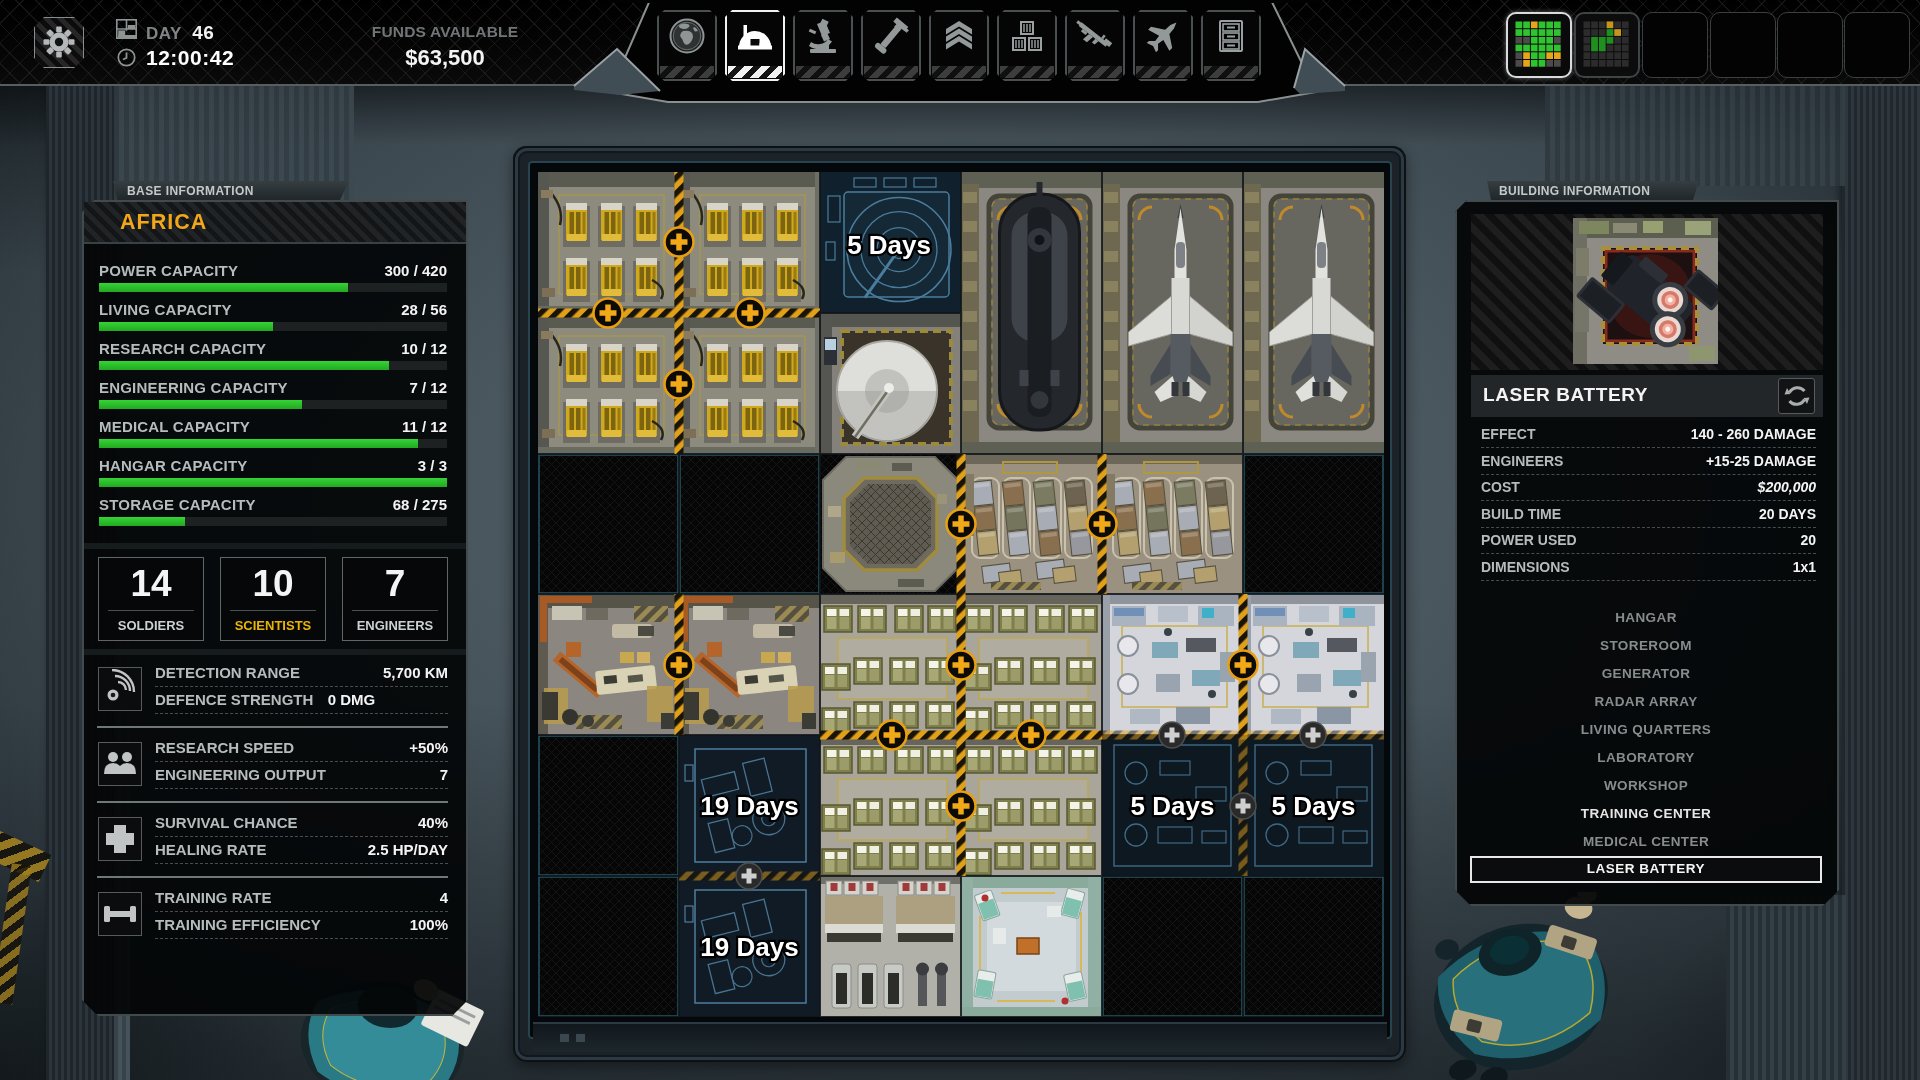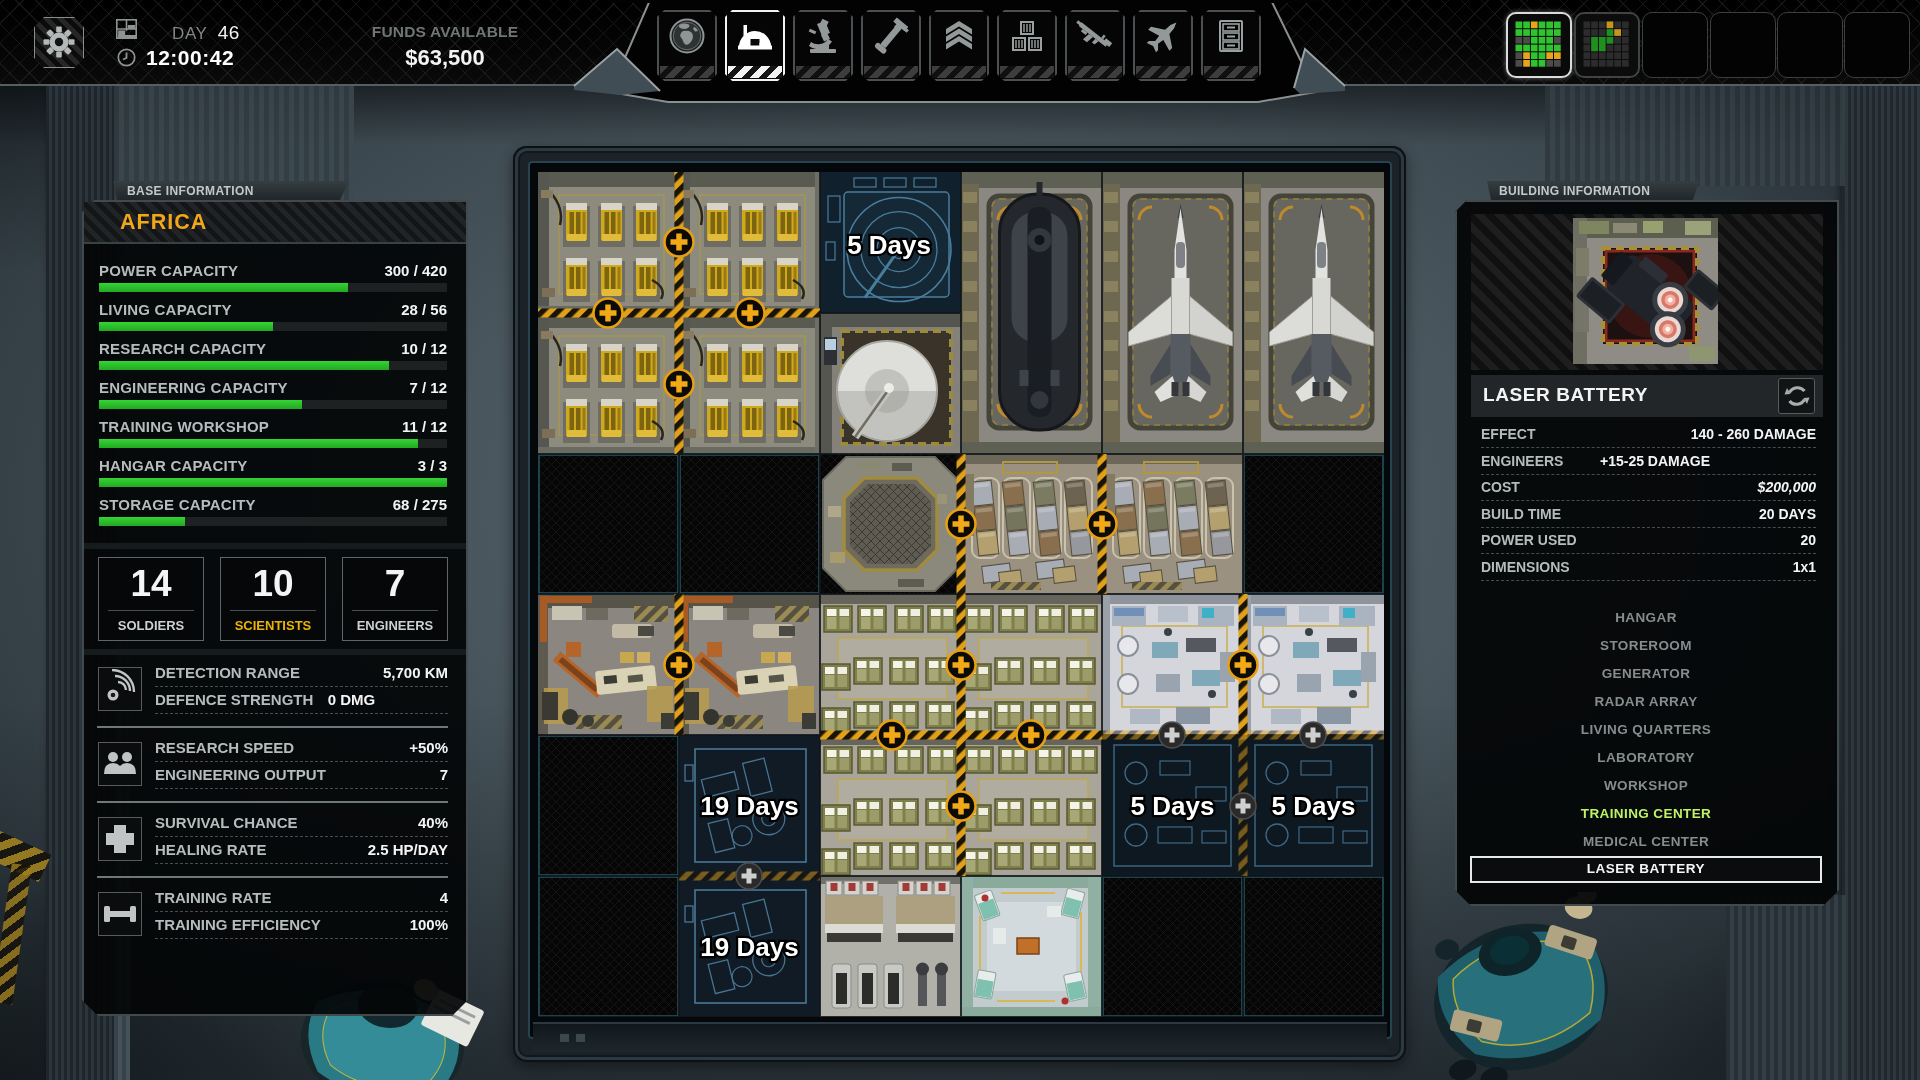--- a/index.html
+++ b/index.html
@@ -111,21 +111,21 @@
 <svg class="abs" style="left:116px;top:19px" width="21" height="20" viewBox="0 0 21 20">
 <g stroke="#8e9494" stroke-width="1.6" fill="none">
       <rect x="0.8" y="0.8" width="19.4" height="18.4"></rect>
 <path d="M0.8 10 h19.4 M10.5 0.8 v11"></path>
     </g>
 <rect x="2.2" y="11.4" width="7" height="6.8" fill="#8e9494"></rect>
 <rect x="11.8" y="6" width="7.4" height="4" fill="#8e9494"></rect>
 <rect x="2.2" y="16" width="17.8" height="3.2" fill="#8e9494"></rect>
 </svg>
 
-<div class="abs" style="left:146px;top:22px;width:120px;font-size:17px;font-weight:normal;color:#7f8687;letter-spacing:0.5px;text-align:center;">DAY&nbsp; <span style="color:#f2f2f2;font-size:19px;">46</span></div>
+<div class="abs" style="left:146px;top:22px;width:120px;font-size:17px;font-weight:bold;color:#7f8687;letter-spacing:0.5px;">DAY&nbsp; <span style="color:#f2f2f2;font-size:19px;">46</span></div>
 
 <svg class="abs" style="left:117px;top:48px" width="19" height="19" viewBox="0 0 19 19">
 <circle cx="9.5" cy="9.5" r="8.2" fill="none" stroke="#8e9494" stroke-width="1.7"></circle>
 <path d="M9.5 4.5 L9.5 10 L6 11.5" stroke="#8e9494" stroke-width="1.8" fill="none"></path>
   </svg>
 
 <div class="abs" style="left:146px;top:46px;font-size:21px;font-weight:bold;color:#ffffff;letter-spacing:0.5px;">12:00:42</div>
 
 <div class="abs" style="left:310px;top:23px;width:270px;text-align:center;font-size:15.5px;font-weight:bold;color:#707677;letter-spacing:0.2px;">FUNDS AVAILABLE</div>
 <div class="abs" style="left:310px;top:45px;width:270px;text-align:center;font-size:22px;font-weight:bold;color:#f4f4f4;">$63,500</div>
@@ -372,21 +372,21 @@
 <div class="abs" style="left:99px;top:322px;width:348px;height:9px;background:#1d2122;"></div>
 <div class="abs" style="left:99px;top:322px;width:174px;height:9px;background:linear-gradient(180deg,#35d435,#22a822);"></div>
 <div class="abs lbl" style="left:99px;top:340px;width:250px;font-size:15px;letter-spacing:0.2px;">RESEARCH CAPACITY</div>
 <div class="abs val" style="left:197px;top:340px;width:250px;font-size:15px;text-align:right;">10 / 12</div>
 <div class="abs" style="left:99px;top:361px;width:348px;height:9px;background:#1d2122;"></div>
 <div class="abs" style="left:99px;top:361px;width:290px;height:9px;background:linear-gradient(180deg,#35d435,#22a822);"></div>
 <div class="abs lbl" style="left:99px;top:379px;width:250px;font-size:15px;letter-spacing:0.2px;">ENGINEERING CAPACITY</div>
 <div class="abs val" style="left:197px;top:379px;width:250px;font-size:15px;text-align:right;">7 / 12</div>
 <div class="abs" style="left:99px;top:400px;width:348px;height:9px;background:#1d2122;"></div>
 <div class="abs" style="left:99px;top:400px;width:203px;height:9px;background:linear-gradient(180deg,#35d435,#22a822);"></div>
-<div class="abs lbl" style="left:99px;top:418px;width:250px;font-size:15px;letter-spacing:0.2px;">TRAINING WORKSHOP</div>
+<div class="abs lbl" style="left:99px;top:418px;width:250px;font-size:15px;letter-spacing:0.2px;">MEDICAL CAPACITY</div>
 <div class="abs val" style="left:197px;top:418px;width:250px;font-size:15px;text-align:right;">11 / 12</div>
 <div class="abs" style="left:99px;top:439px;width:348px;height:9px;background:#1d2122;"></div>
 <div class="abs" style="left:99px;top:439px;width:319px;height:9px;background:linear-gradient(180deg,#35d435,#22a822);"></div>
 <div class="abs lbl" style="left:99px;top:457px;width:250px;font-size:15px;letter-spacing:0.2px;">HANGAR CAPACITY</div>
 <div class="abs val" style="left:197px;top:457px;width:250px;font-size:15px;text-align:right;">3 / 3</div>
 <div class="abs" style="left:99px;top:478px;width:348px;height:9px;background:#1d2122;"></div>
 <div class="abs" style="left:99px;top:478px;width:348px;height:9px;background:linear-gradient(180deg,#35d435,#22a822);"></div>
 <div class="abs lbl" style="left:99px;top:496px;width:250px;font-size:15px;letter-spacing:0.2px;">STORAGE CAPACITY</div>
 <div class="abs val" style="left:197px;top:496px;width:250px;font-size:15px;text-align:right;">68 / 275</div>
 <div class="abs" style="left:99px;top:517px;width:348px;height:9px;background:#1d2122;"></div>
@@ -1592,21 +1592,21 @@
       <path d="M5.5 18 A9 9 0 0 0 20.5 16.5"></path>
     </g>
 <path d="M3 5 l3.5 6 l-6 0.5 z" fill="#a8adad"></path>
     <path d="M23 21 l-3.5 -6 l6 -0.5 z" fill="#a8adad"></path>
 </svg>
 
 <div class="abs lbl" style="left:1481px;top:426px;font-size:14px;">EFFECT</div>
 <div class="abs val" style="left:1600px;top:426px;width:216px;text-align:right;font-size:14px;">140 - 260 DAMAGE</div>
 <div class="abs" style="left:1481px;top:447px;width:335px;border-top:1.5px dashed #474d4f;"></div>
 <div class="abs lbl" style="left:1481px;top:452.5px;font-size:14px;">ENGINEERS</div>
-<div class="abs val" style="left:1600px;top:452.5px;width:216px;text-align:left;font-size:14px;">+15-25 DAMAGE</div>
+<div class="abs val" style="left:1600px;top:452.5px;width:216px;text-align:right;font-size:14px;">+15-25 DAMAGE</div>
 <div class="abs" style="left:1481px;top:473.5px;width:335px;border-top:1.5px dashed #474d4f;"></div>
 <div class="abs lbl" style="left:1481px;top:479.0px;font-size:14px;">COST</div>
 <div class="abs val" style="left:1600px;top:479.0px;width:216px;text-align:right;font-size:14px;font-style:italic;">$200,000</div>
 <div class="abs" style="left:1481px;top:500.0px;width:335px;border-top:1.5px dashed #474d4f;"></div>
 <div class="abs lbl" style="left:1481px;top:505.5px;font-size:14px;">BUILD TIME</div>
 <div class="abs val" style="left:1600px;top:505.5px;width:216px;text-align:right;font-size:14px;">20 DAYS</div>
 <div class="abs" style="left:1481px;top:526.5px;width:335px;border-top:1.5px dashed #474d4f;"></div>
 <div class="abs lbl" style="left:1481px;top:532.0px;font-size:14px;">POWER USED</div>
 <div class="abs val" style="left:1600px;top:532.0px;width:216px;text-align:right;font-size:14px;">20</div>
 <div class="abs" style="left:1481px;top:553.0px;width:335px;border-top:1.5px dashed #474d4f;"></div>
@@ -1614,17 +1614,17 @@
 <div class="abs val" style="left:1600px;top:558.5px;width:216px;text-align:right;font-size:14px;">1x1</div>
 <div class="abs" style="left:1481px;top:579.5px;width:335px;border-top:1.5px dashed #474d4f;"></div>
 
 <div class="abs" style="left:1472px;top:610px;width:348px;text-align:center;font-size:13.5px;font-weight:bold;color:#878d8d;letter-spacing:0.4px;">HANGAR</div>
 <div class="abs" style="left:1472px;top:638px;width:348px;text-align:center;font-size:13.5px;font-weight:bold;color:#878d8d;letter-spacing:0.4px;">STOREROOM</div>
 <div class="abs" style="left:1472px;top:666px;width:348px;text-align:center;font-size:13.5px;font-weight:bold;color:#878d8d;letter-spacing:0.4px;">GENERATOR</div>
 <div class="abs" style="left:1472px;top:694px;width:348px;text-align:center;font-size:13.5px;font-weight:bold;color:#878d8d;letter-spacing:0.4px;">RADAR ARRAY</div>
 <div class="abs" style="left:1472px;top:722px;width:348px;text-align:center;font-size:13.5px;font-weight:bold;color:#878d8d;letter-spacing:0.4px;">LIVING QUARTERS</div>
 <div class="abs" style="left:1472px;top:750px;width:348px;text-align:center;font-size:13.5px;font-weight:bold;color:#878d8d;letter-spacing:0.4px;">LABORATORY</div>
 <div class="abs" style="left:1472px;top:778px;width:348px;text-align:center;font-size:13.5px;font-weight:bold;color:#878d8d;letter-spacing:0.4px;">WORKSHOP</div>
-<div class="abs" style="left:1472px;top:806px;width:348px;text-align:center;font-size:13.5px;font-weight:bold;color:#bef264;letter-spacing:0.4px;">TRAINING CENTER</div>
+<div class="abs" style="left:1472px;top:806px;width:348px;text-align:center;font-size:13.5px;font-weight:bold;color:#e5e5e5;letter-spacing:0.4px;">TRAINING CENTER</div>
 <div class="abs" style="left:1472px;top:834px;width:348px;text-align:center;font-size:13.5px;font-weight:bold;color:#878d8d;letter-spacing:0.4px;">MEDICAL CENTER</div>
 
 <div class="abs" style="left:1470px;top:856px;width:352px;height:27px;border:2px solid #e8e8e8;background:#0a0c0d;"></div>
 <div class="abs" style="left:1470px;top:861px;width:352px;text-align:center;font-size:13.5px;font-weight:bold;color:#f6f6f6;letter-spacing:0.5px;">LASER BATTERY</div>
 
 </body></html>

